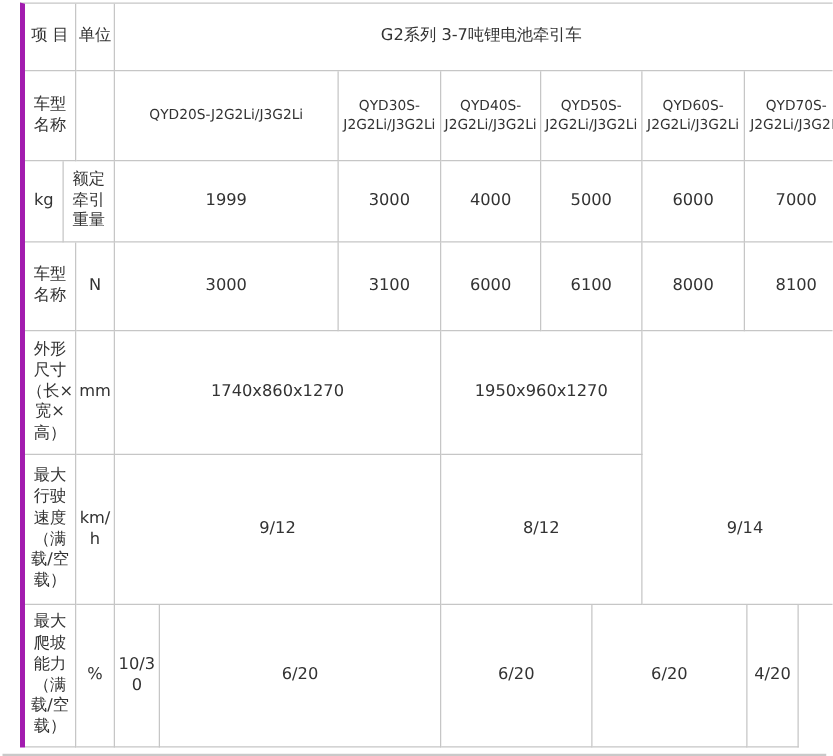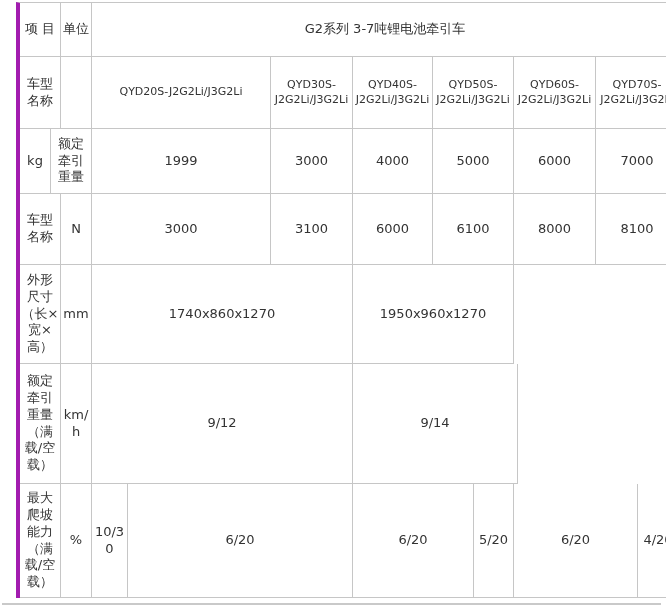--- a/index.html
+++ b/index.html
@@ -84,32 +84,32 @@
   </div>
 
   <div class="row r5">
     <div class="cell w-a lbl">外形尺寸（长×宽×高）</div>
     <div class="cell w-b">mm</div>
     <div class="cell w-g1">1740x860x1270</div>
     <div class="cell w-g2">1950x960x1270</div>
   </div>
 
   <div class="row r6">
-    <div class="cell w-a lbl">额定牵引重量（满载/空载）</div>
+    <div class="cell w-a lbl">最大行驶速度（满载/空载）</div>
     <div class="cell w-b">km/h</div>
     <div class="cell w-g1">9/12</div>
+    <div class="cell w-g2">8/12</div>
     <div class="cell w-g3">9/14</div>
   </div>
 
   <div class="row r7">
     <div class="cell w-a lbl">最大爬坡能力（满载/空载）</div>
     <div class="cell w-b">%</div>
     <div class="cell w-s1">10/30</div>
     <div class="cell w-s2">6/20</div>
     <div class="cell w-s3">6/20</div>
-    <div class="cell w-s4">5/20</div>
     <div class="cell w-s5">6/20</div>
     <div class="cell w-s6">4/20</div>
   </div>
 
 </div>
 
 <div class="next-row-line"></div>
 
 </body></html>

